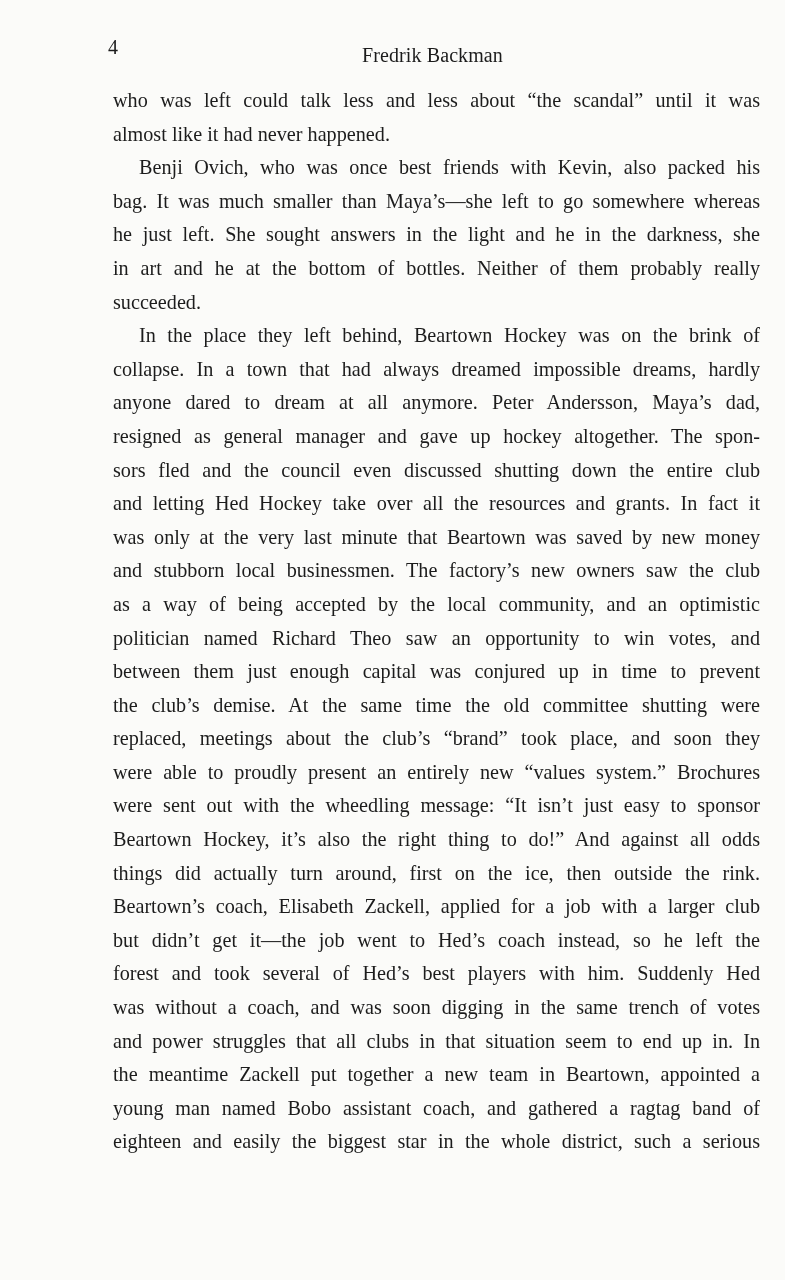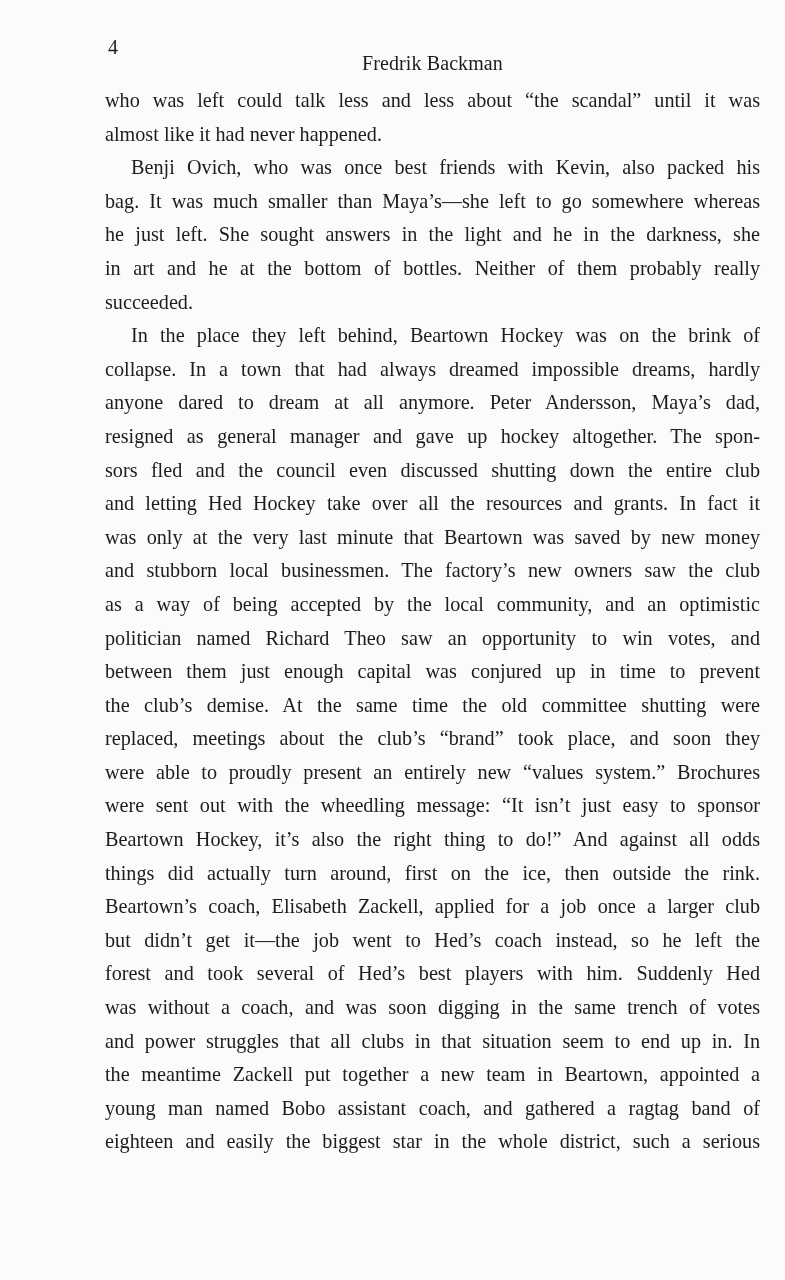--- a/index.html
+++ b/index.html
@@ -32,37 +32,38 @@
     .page-number {
       position: absolute;
       left: 3px;
       top: 0;
     }
     .header-title {
       position: absolute;
       left: 0;
       width: 100%;
       text-align: center;
-      top: 16px;
+      top: 8px;
       letter-spacing: 0.1px;
     }
     .body-text {
       position: absolute;
       top: 84px;
       left: 105px;
       width: 655px;
       font-size: 20.2px;
       line-height: 33.6px;
     }
     .line {
       display: block;
       white-space: nowrap;
       text-align: justify;
       text-align-last: justify;
       height: 33.6px;
+      margin-left: 8px;
     }
     .line.last {
       text-align-last: left;
     }
     .line.indent {
       padding-left: 26px;
     }
   </style>
 </head>
 <body>
@@ -96,21 +97,21 @@
         <span class="line">and stubborn local businessmen. The factory’s new owners saw the club</span>
         <span class="line">as a way of being accepted by the local community, and an optimistic</span>
         <span class="line">politician named Richard Theo saw an opportunity to win votes, and</span>
         <span class="line">between them just enough capital was conjured up in time to prevent</span>
         <span class="line">the club’s demise. At the same time the old committee shutting were</span>
         <span class="line">replaced, meetings about the club’s “brand” took place, and soon they</span>
         <span class="line">were able to proudly present an entirely new “values system.” Brochures</span>
         <span class="line">were sent out with the wheedling message: “It isn’t just easy to sponsor</span>
         <span class="line">Beartown Hockey, it’s also the right thing to do!” And against all odds</span>
         <span class="line">things did actually turn around, first on the ice, then outside the rink.</span>
-        <span class="line">Beartown’s coach, Elisabeth Zackell, applied for a job once a larger club</span>
+        <span class="line">Beartown’s coach, Elisabeth Zackell, applied for a job with a larger club</span>
         <span class="line">but didn’t get it—the job went to Hed’s coach instead, so he left the</span>
         <span class="line">forest and took several of Hed’s best players with him. Suddenly Hed</span>
         <span class="line">was without a coach, and was soon digging in the same trench of votes</span>
         <span class="line">and power struggles that all clubs in that situation seem to end up in. In</span>
         <span class="line">the meantime Zackell put together a new team in Beartown, appointed a</span>
         <span class="line">young man named Bobo assistant coach, and gathered a ragtag band of</span>
         <span class="line">eighteen and easily the biggest star in the whole district, such a serious</span>
       </div>
     </div>
 </div>

